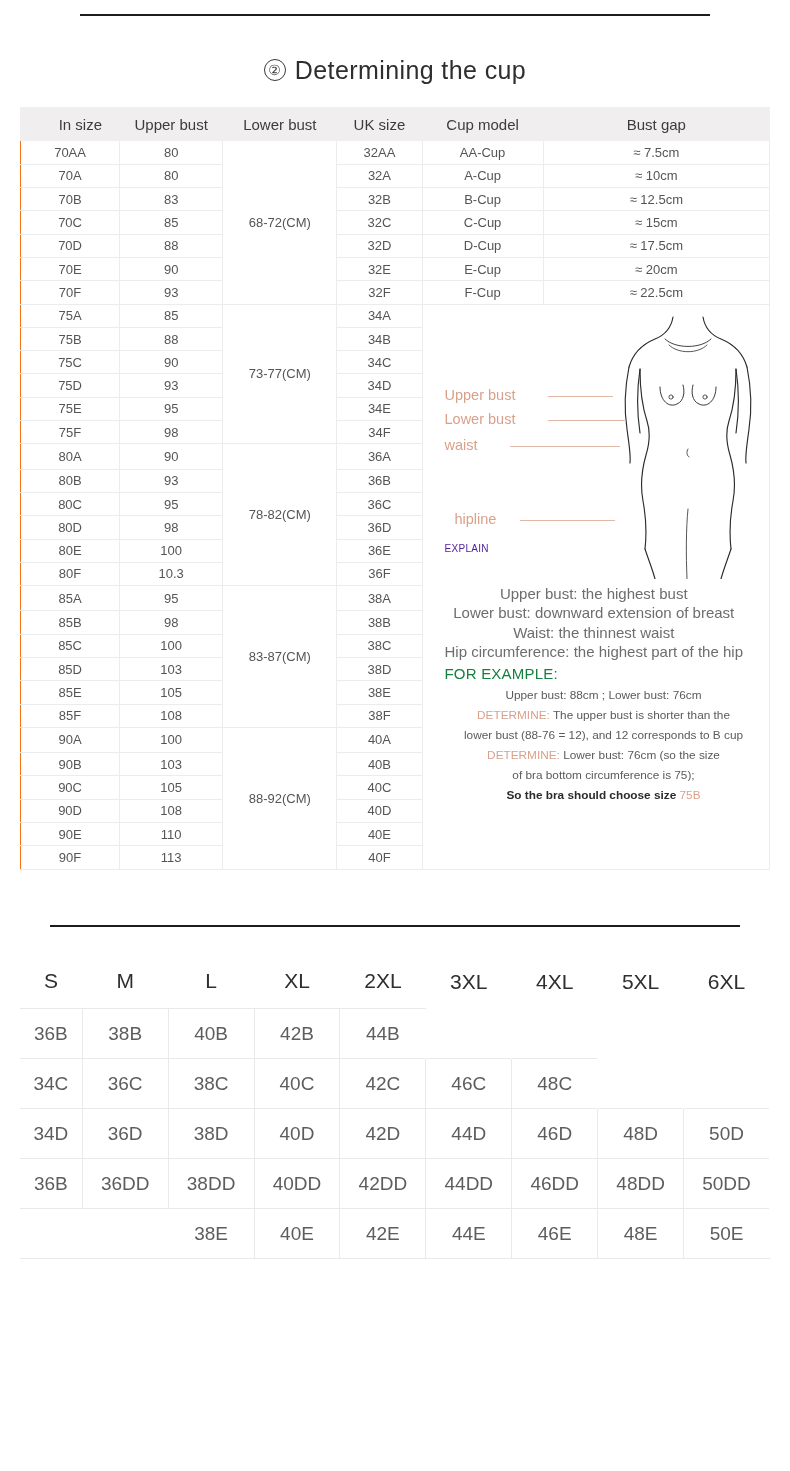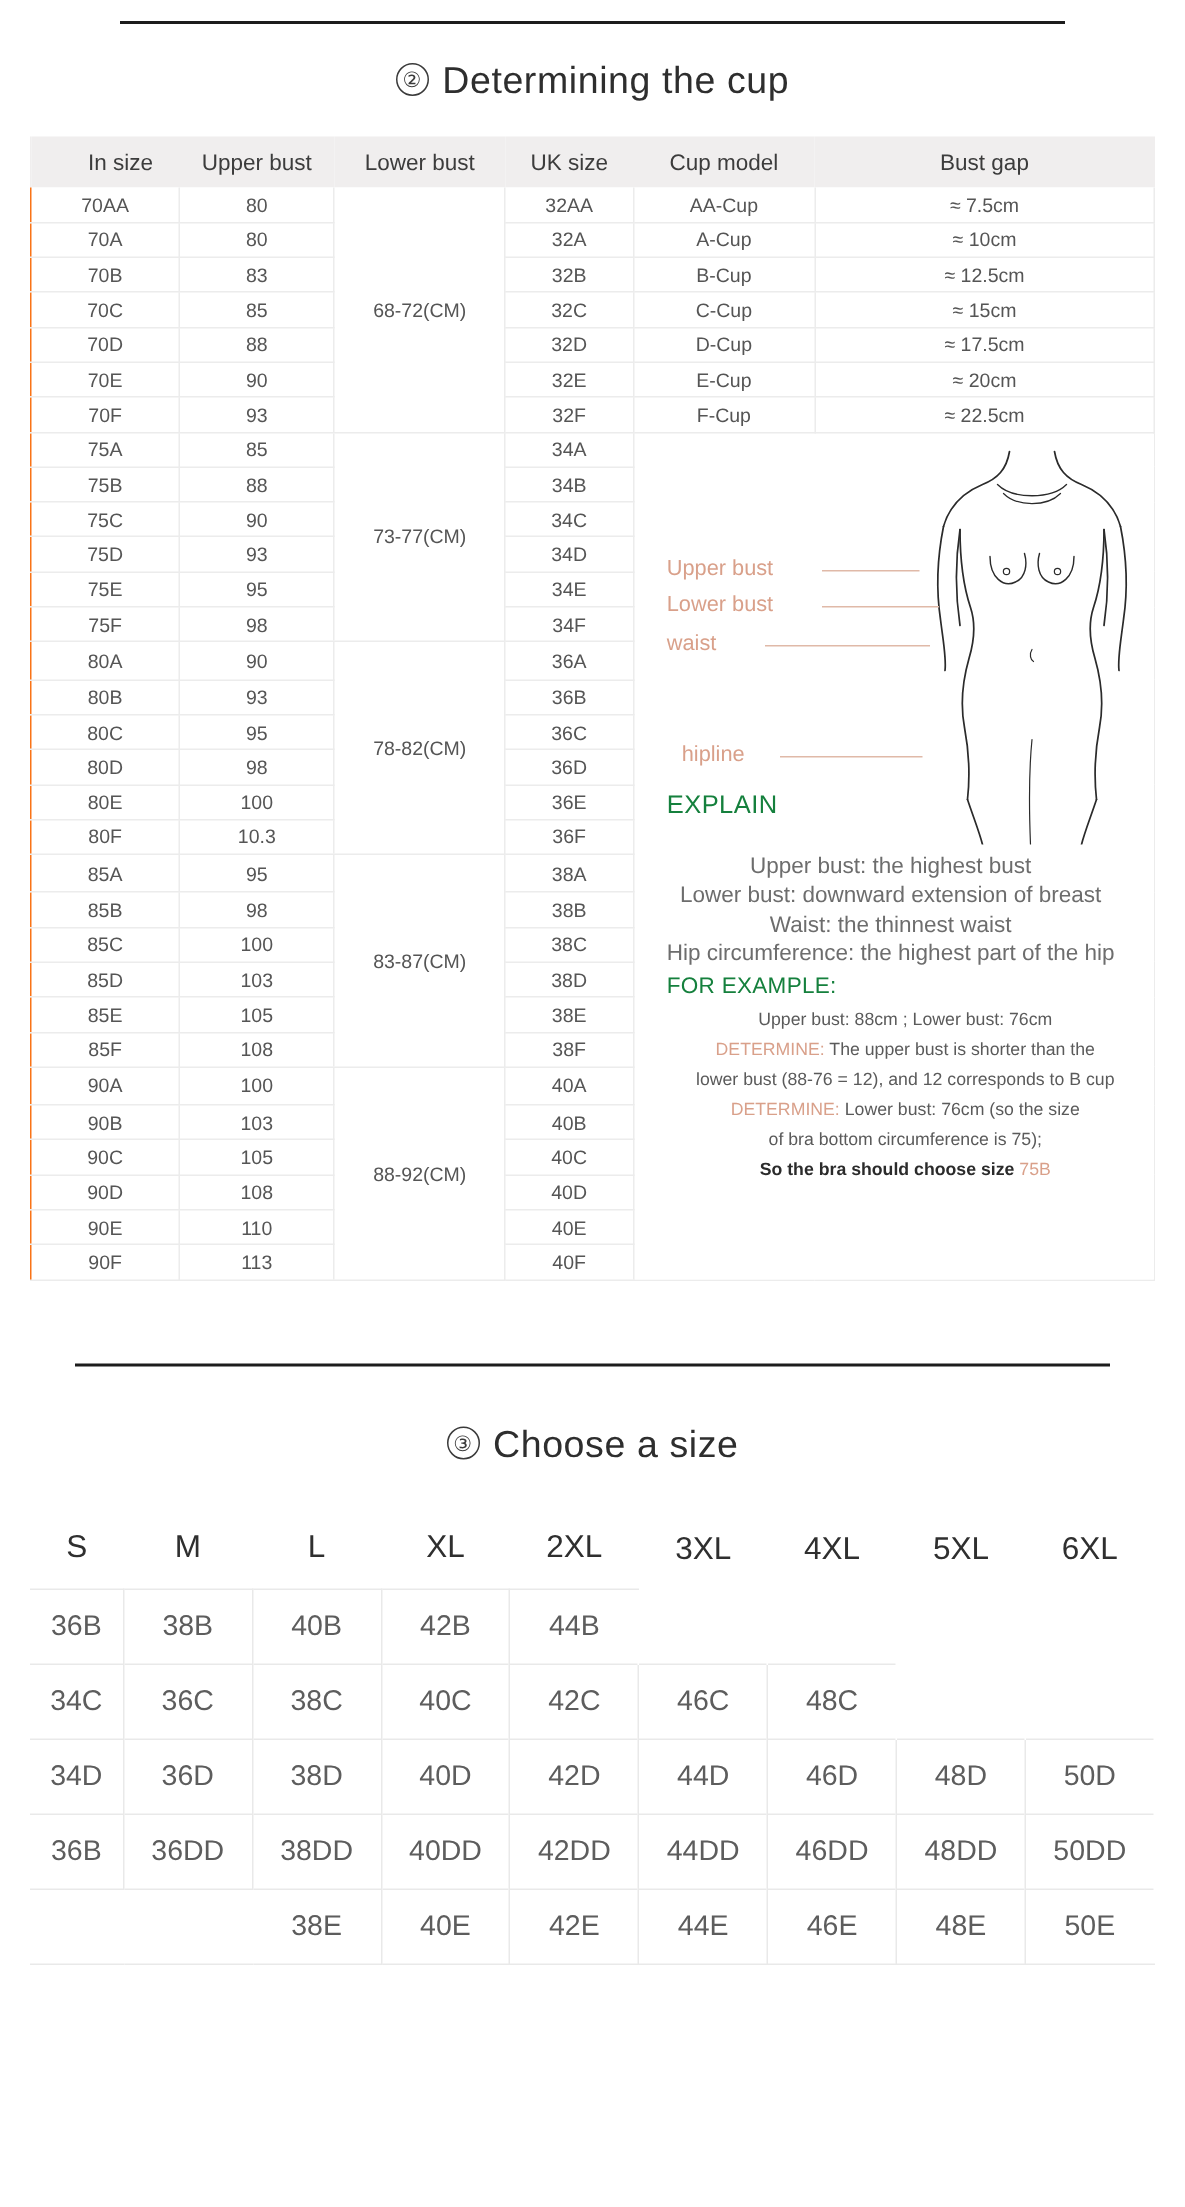--- a/index.html
+++ b/index.html
@@ -23,21 +23,21 @@
   }
 
   
   .section-title {
     text-align: center;
     font-size: 25px;
     font-weight: 400;
     color: #2e2e2e;
     letter-spacing: .4px;
   }
-  .sec2-title { margin-top: 24px; }
+  .sec2-title { margin-top: 40px; }
   .sec3-title { margin-top: 38px; }
   .circ {
     display: inline-block;
     width: 22px; height: 22px;
     border: 1.6px solid #3a3a3a;
     border-radius: 50%;
     font-size: 14px;
     line-height: 20px;
     text-align: center;
     vertical-align: 4px;
@@ -127,22 +127,22 @@
   .lbl-lower { left: 22px; top: 106px; }
   .line-lower { left: 125px; top: 115px; width: 78px; }
   .lbl-waist { left: 22px; top: 132px; }
   .line-waist { left: 87px; top: 141px; width: 110px; }
   .lbl-hip { left: 32px; top: 206px; }
   .line-hip { left: 97px; top: 215px; width: 95px; }
 
   .explain-head {
     position: absolute;
     left: 22px; top: 238px;
-    font-size: 17px;
-    color: #15803d;
+    font-size: 10px;
+    color: #4c1d95;
     letter-spacing: .3px;
   }
   .explain-list {
     position: absolute;
     left: 22px; top: 279px;
     font-size: 15px;
     line-height: 19.6px;
     color: #6d6d6d;
   }
   .example-head {
@@ -492,23 +492,20 @@
           <td>90F</td>
           <td>113</td>
           <td>40F</td>
         </tr>
       </tbody>
     </table>
   </div>
 
   <div class="rule-mid"></div>
 
-  <div class="section-title sec3-title">
-    <span class="circ">③</span><span>Choose a size</span>
-  </div>
 
   <div class="grid-wrap">
     <table class="grid">
       <thead>
         <tr>
           <th>S</th>
           <th>M</th>
           <th>L</th>
           <th>XL</th>
           <th>2XL</th>

